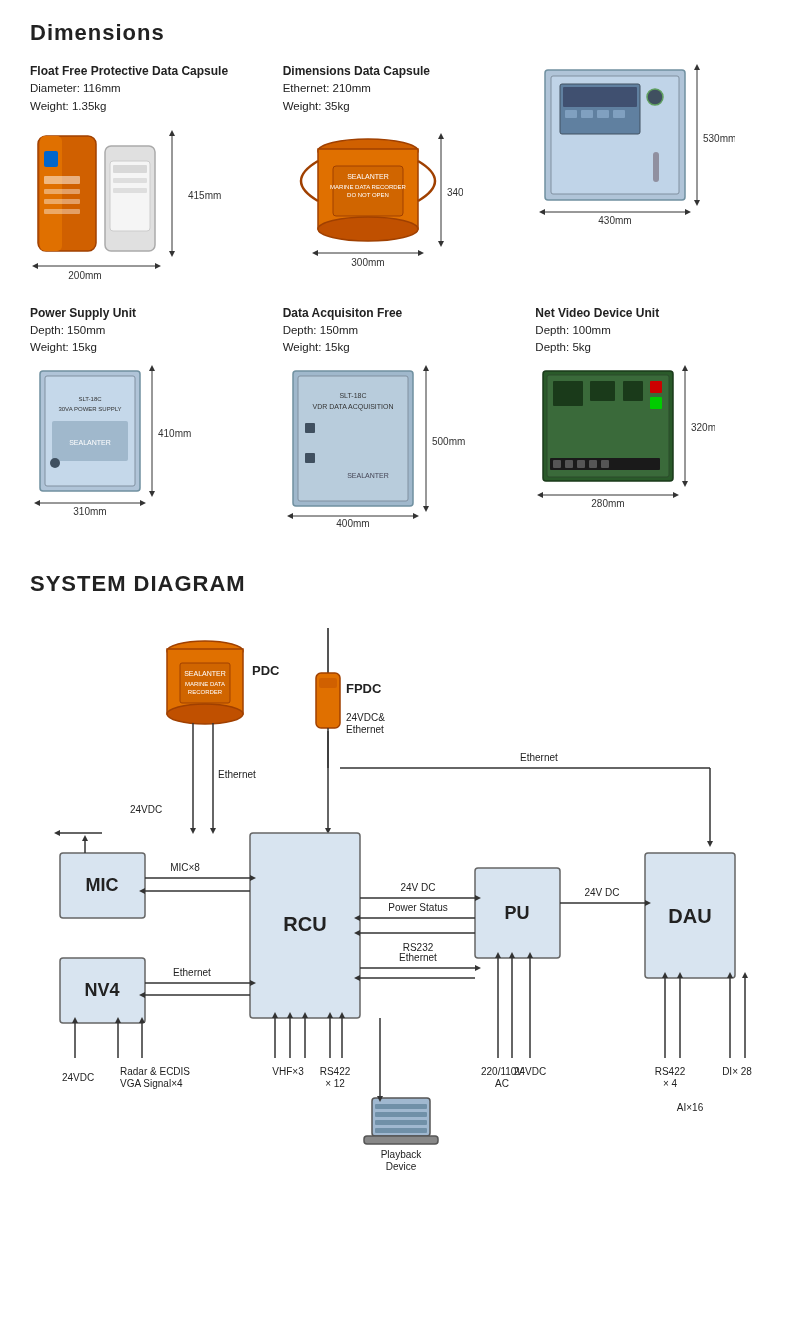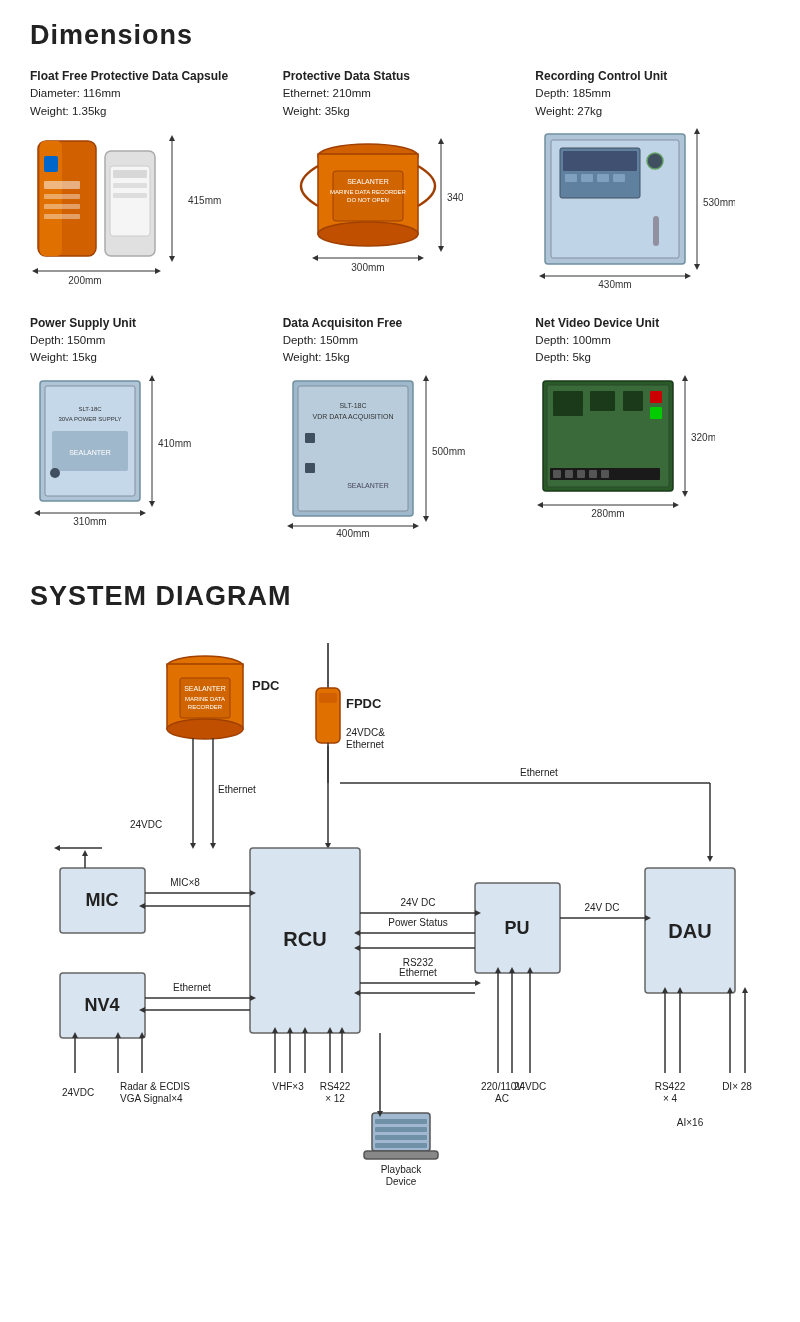--- a/index.html
+++ b/index.html
@@ -6,21 +6,21 @@
     body {
       font-family: Arial, sans-serif;
       background: #fff;
       color: #222;
       width: 800px;
       min-height: 1322px;
       padding: 20px 30px;
       font-size: 12px;
     }
     h1.section-title {
-      font-size: 27px;
+      font-size: 22px;
       font-weight: bold;
       margin-bottom: 16px;
       letter-spacing: 1px;
     }
     .dimensions-section { margin-bottom: 40px; }
     .dim-grid {
       display: grid;
       grid-template-columns: repeat(3, 1fr);
       gap: 20px 18px;
     }
@@ -75,21 +75,21 @@
           <line x1="142" y1="15" x2="142" y2="130" stroke="#333" stroke-width="1"></line>
           <polygon points="139,15 145,15 142,9" fill="#333"></polygon>
           <polygon points="139,130 145,130 142,136" fill="#333"></polygon>
           <text x="158" y="78" font-size="10" fill="#333">415mm</text>
         </svg>
       </div>
     </div>
 
     <div class="dim-item">
       <div class="dim-label">
-        <strong>Protective Data Status</strong><br>
+        <strong>Dimensions Data Capsule</strong><br>
         <span>Ethernet: 210mm</span><br>
         <span>Weight: 35kg</span>
       </div>
       <div class="dim-figure">
         <svg width="180" height="160">
 
           <ellipse cx="85" cy="30" rx="50" ry="12" fill="#d06000" stroke="#a04000" stroke-width="1.5"></ellipse>
           <rect x="35" y="28" width="100" height="80" fill="#e07000" stroke="#a04000" stroke-width="1.5"></rect>
           <ellipse cx="85" cy="108" rx="50" ry="12" fill="#c05000" stroke="#a04000" stroke-width="1.5"></ellipse>
 
@@ -108,25 +108,20 @@
 
           <line x1="158" y1="18" x2="158" y2="120" stroke="#333" stroke-width="1"></line>
           <polygon points="155,18 161,18 158,12" fill="#333"></polygon>
           <polygon points="155,120 161,120 158,126" fill="#333"></polygon>
           <text x="164" y="75" font-size="10" fill="#333">340mm</text>
         </svg>
       </div>
     </div>
 
     <div class="dim-item">
-      <div class="dim-label">
-        <strong>Recording Control Unit</strong><br>
-        <span>Depth: 185mm</span><br>
-        <span>Weight: 27kg</span>
-      </div>
       <div class="dim-figure">
         <svg width="200" height="165">
 
           <rect x="10" y="8" width="140" height="130" rx="3" fill="#b0c4d8" stroke="#7090a0" stroke-width="1.5"></rect>
           <rect x="16" y="14" width="128" height="118" rx="2" fill="#c0d4e8" stroke="#8090a0" stroke-width="1"></rect>
 
           <rect x="25" y="22" width="80" height="50" rx="2" fill="#6080a0" stroke="#405060" stroke-width="1"></rect>
           <rect x="28" y="25" width="74" height="20" rx="1" fill="#405070"></rect>
           <rect x="30" y="48" width="12" height="8" rx="1" fill="#80a0c0"></rect>
           <rect x="46" y="48" width="12" height="8" rx="1" fill="#80a0c0"></rect>

